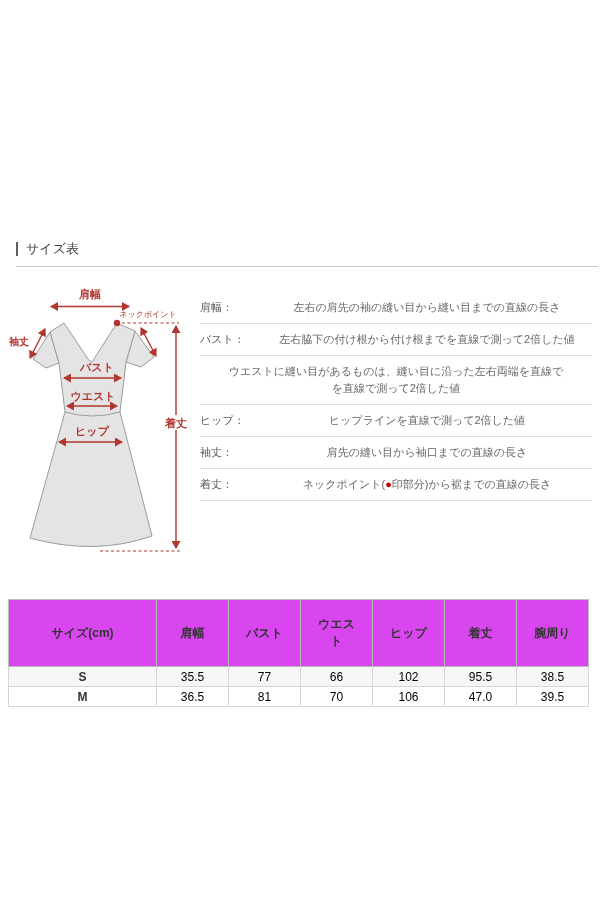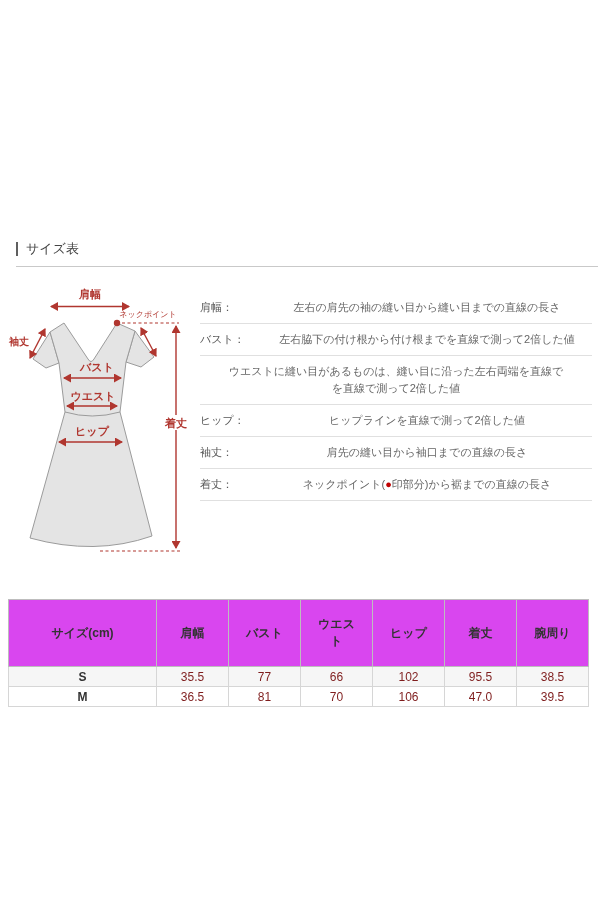--- a/index.html
+++ b/index.html
@@ -38,21 +38,21 @@
     position:absolute;left:8px;top:599px;width:580px;
     border-collapse:collapse;table-layout:fixed;
     font-size:12px;border:1px solid #adadad;
   }
   .size-table th{
     background:#d946ef;border:1px solid #bdbdbd;height:20px;
     font-weight:bold;color:#333;text-align:center;padding:16px;
   }
   .size-table td{
     border:1px solid #d6d6d6;height:19px;text-align:center;
-    color:#7f1d1d;padding:0;background:#fff;
+    color:#000000;padding:0;background:#fff;
   }
   .size-table tr.row-alt td{background:#f6f6f6;}
   .size-table td.size-label{font-weight:bold;color:#333;}
 </style>
 </head>
 <body>
 
 <div class="section-header">
   <div class="section-title">サイズ表</div>
 </div>

